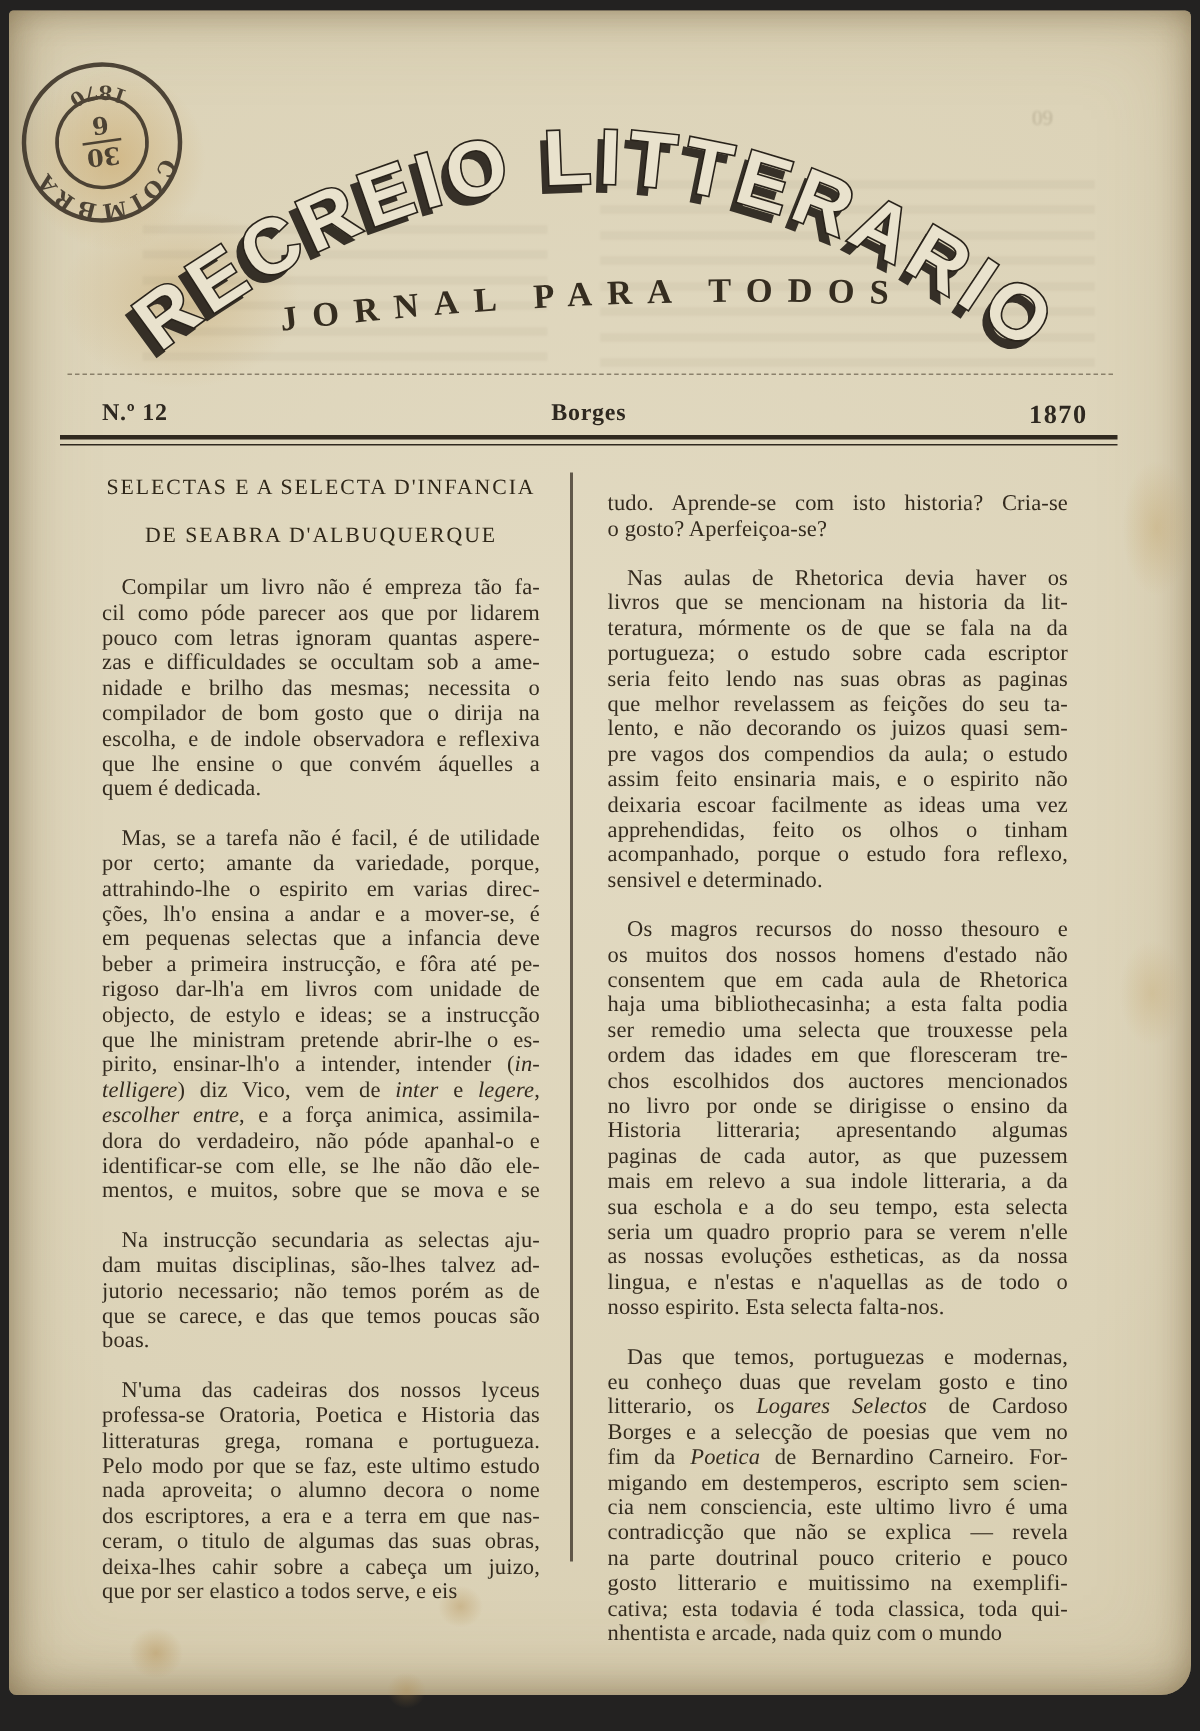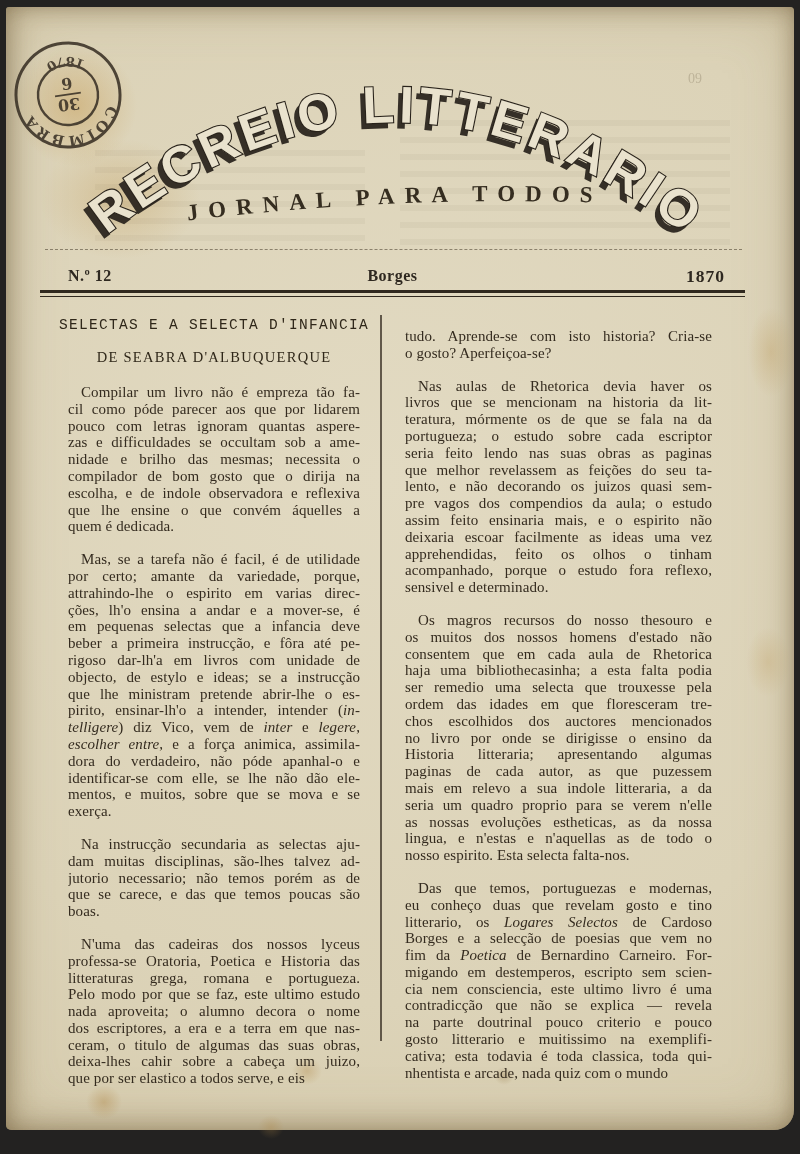--- a/index.html
+++ b/index.html
@@ -64,21 +64,21 @@
   .article-col{
     position:absolute;top:305px;
     color:#342b1f;font-size:15px;line-height:16.8px;letter-spacing:.1px;
   }
   .col-left{left:46px;width:324px;}
   .col-right{left:383px;width:339px;}
   .art-title{
     text-align:center;font-size:14.5px;letter-spacing:1.3px;color:#2f2719;
     line-height:15px;white-space:nowrap;overflow:hidden;
   }
-  .art-title.l1{margin:6px 0 17px 0;font-family:Liberation Mono, monospace;}
+  .art-title.l1{margin:6px 0 17px 0;}
   .art-title.l2{margin:9px 0 19px 0;}
   .para{margin:16px;}
   .line{
     height:16.8px;line-height:16.8px;overflow:hidden;text-align:justify;
   }
   .line:not(.last)::after{content:"";display:inline-block;width:100%;height:0;}
   .line.last{text-align:left;}
   .line.indent{text-indent:13px;}
 </style>
 </head>
@@ -168,21 +168,20 @@
             <div class="line">beber a primeira instrucção, e fôra até pe-</div>
             <div class="line">rigoso dar-lh'a em livros com unidade de</div>
             <div class="line">objecto, de estylo e ideas; se a instrucção</div>
             <div class="line">que lhe ministram pretende abrir-lhe o es-</div>
             <div class="line">pirito, ensinar-lh'o a intender, intender (<i>in-</i></div>
             <div class="line"><i>telligere</i>) diz Vico, vem de <i>inter</i> e <i>legere</i>,</div>
             <div class="line"><i>escolher entre</i>, e a força animica, assimila-</div>
             <div class="line">dora do verdadeiro, não póde apanhal-o e</div>
             <div class="line">identificar-se com elle, se lhe não dão ele-</div>
             <div class="line">mentos, e muitos, sobre que se mova e se</div>
-            <div class="line last">exerça.</div>
           </div>
           <div class="para">
             <div class="line indent">Na instrucção secundaria as selectas aju-</div>
             <div class="line">dam muitas disciplinas, são-lhes talvez ad-</div>
             <div class="line">jutorio necessario; não temos porém as de</div>
             <div class="line">que se carece, e das que temos poucas são</div>
             <div class="line last">boas.</div>
           </div>
           <div class="para">
             <div class="line indent">N'uma das cadeiras dos nossos lyceus</div>
@@ -224,20 +223,21 @@
             <div class="line">os muitos dos nossos homens d'estado não</div>
             <div class="line">consentem que em cada aula de Rhetorica</div>
             <div class="line">haja uma bibliothecasinha; a esta falta podia</div>
             <div class="line">ser remedio uma selecta que trouxesse pela</div>
             <div class="line">ordem das idades em que floresceram tre-</div>
             <div class="line">chos escolhidos dos auctores mencionados</div>
             <div class="line">no livro por onde se dirigisse o ensino da</div>
             <div class="line">Historia litteraria; apresentando algumas</div>
             <div class="line">paginas de cada autor, as que puzessem</div>
             <div class="line">mais em relevo a sua indole litteraria, a da</div>
+            <div class="line">sua eschola e a do seu tempo, esta selecta</div>
             <div class="line">seria um quadro proprio para se verem n'elle</div>
             <div class="line">as nossas evoluções estheticas, as da nossa</div>
             <div class="line">lingua, e n'estas e n'aquellas as de todo o</div>
             <div class="line last">nosso espirito. Esta selecta falta-nos.</div>
           </div>
           <div class="para">
             <div class="line indent">Das que temos, portuguezas e modernas,</div>
             <div class="line">eu conheço duas que revelam gosto e tino</div>
             <div class="line">litterario, os <i>Logares Selectos</i> de Cardoso</div>
             <div class="line">Borges e a selecção de poesias que vem no</div>

